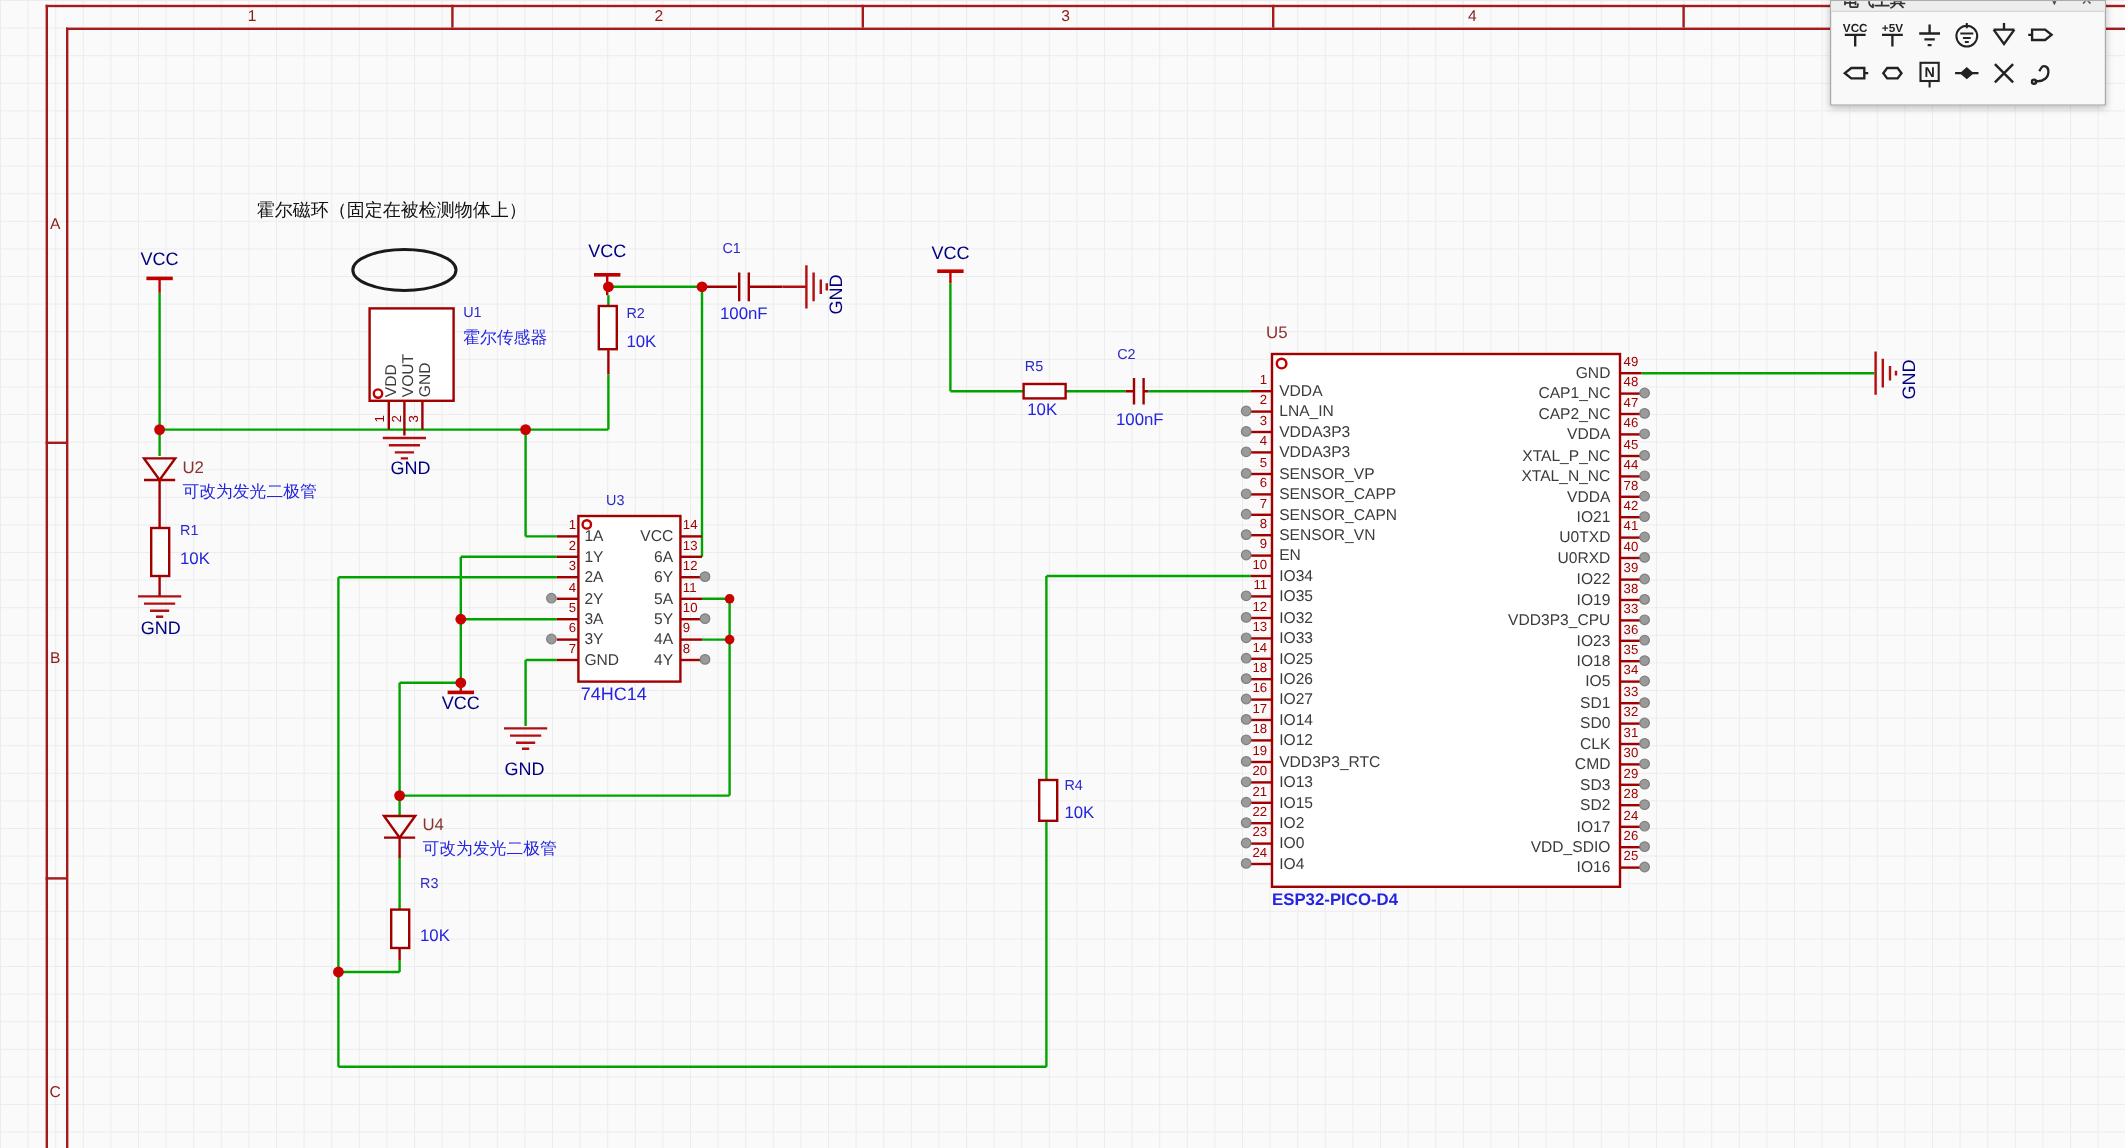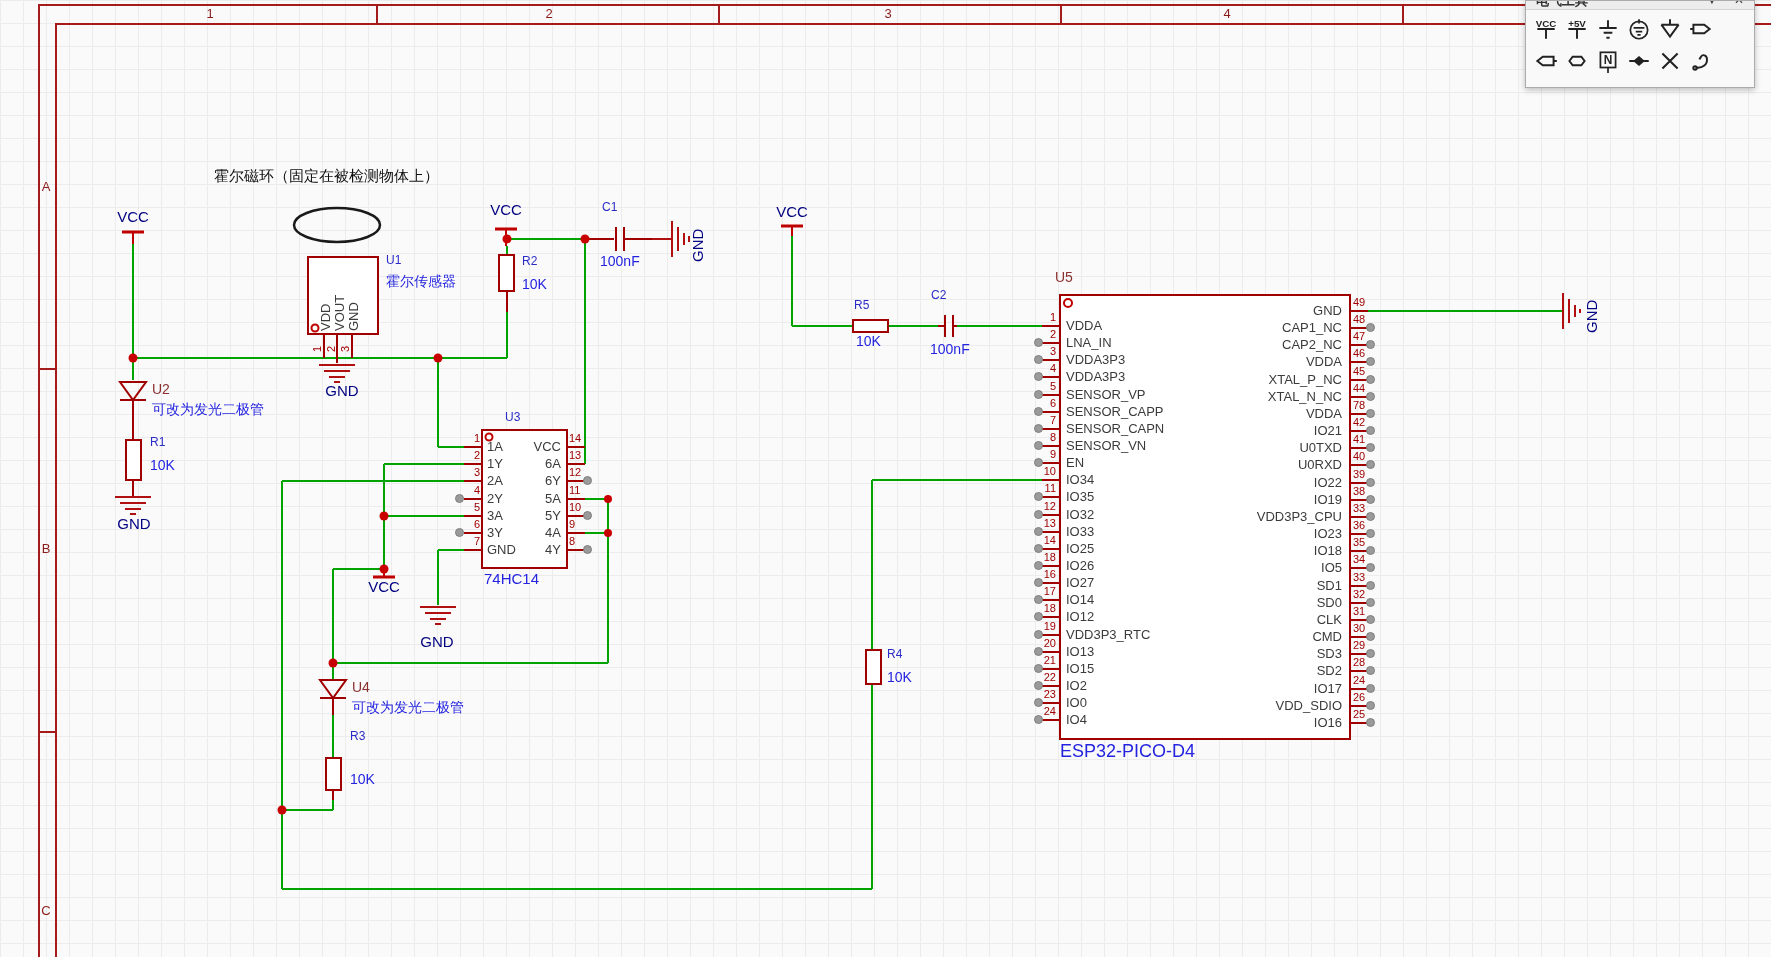--- a/index.html
+++ b/index.html
@@ -275,21 +275,21 @@
   <div class="lbl val" style="left:930px;top:342px;">100nF</div>
   <div class="lbl ref-b" style="left:505px;top:411px;">U3</div>
   <div class="lbl val" style="left:484px;top:571px;font-size:15px;">74HC14</div>
   <div class="lbl ref-m" style="left:352px;top:680px;">U4</div>
   <div class="lbl val" style="left:352px;top:700px;">可改为发光二极管</div>
   <div class="lbl ref-b" style="left:350px;top:730px;">R3</div>
   <div class="lbl val" style="left:350px;top:772px;">10K</div>
   <div class="lbl ref-b" style="left:887px;top:648px;">R4</div>
   <div class="lbl val" style="left:887px;top:670px;">10K</div>
   <div class="lbl ref-m" style="left:1055px;top:270px;">U5</div>
-  <div class="lbl val" style="left:1060px;top:742px;font-size:18px;">ESP32-PICO-D4</div>
+  <div class="lbl val" style="left:1060px;top:742px;font-size:14px;font-weight:bold;">ESP32-PICO-D4</div>
 
   <div style="left:0;top:0;">
 
   <div class="pin u1p" style="--i: 0;">
         <span class="pname">VDD</span>
         <span class="num">1</span>
       </div>
       <div class="pin u1p" style="--i: 1;">
         <span class="pname">VOUT</span>
         <span class="num">2</span>

